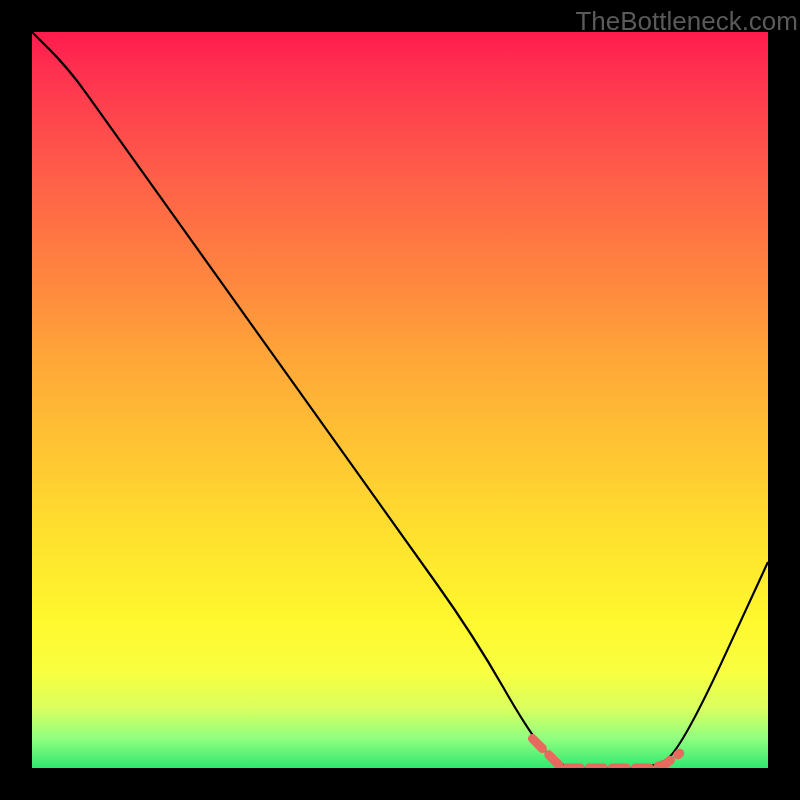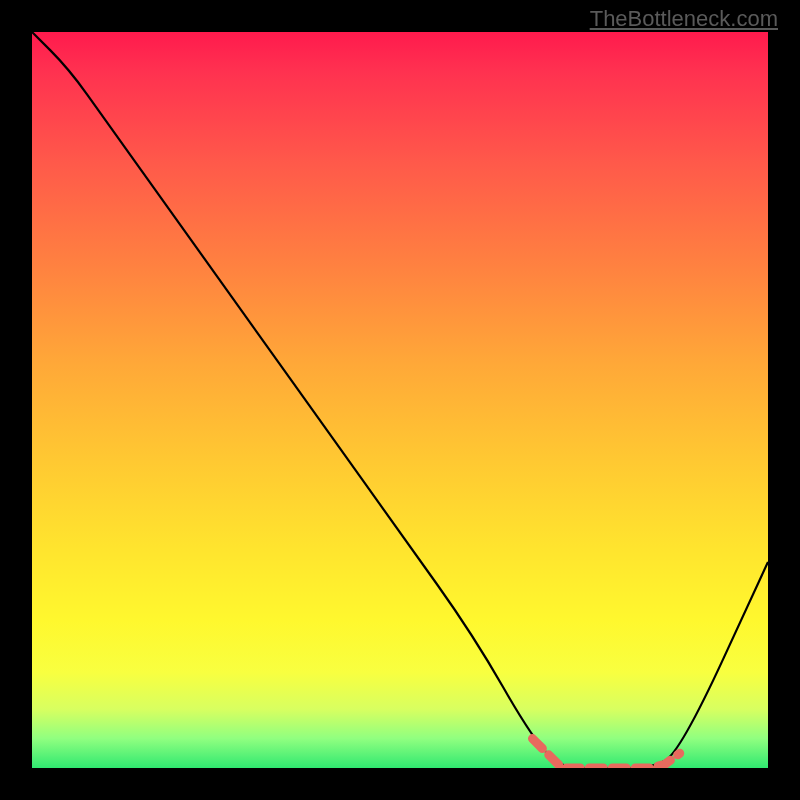--- a/index.html
+++ b/index.html
@@ -7,26 +7,25 @@
     width: 800px;
     height: 800px;
     background: #000;
     font-family: Arial, sans-serif;
     position: relative;
     overflow: hidden;
   }
   .watermark {
     position: absolute;
     top: 6px;
-    right: 22px;
+    right: 2px;
     color: #5a5a5a;
-    font-size: 22px;
+    font-size: 26px;
     font-weight: 500;
     z-index: 10;
-    text-decoration: underline;
   }
   .chart-area {
     position: absolute;
     left: 32px;
     top: 32px;
     width: 736px;
     height: 736px;
   }
   .gradient-bg {
     position: absolute;

